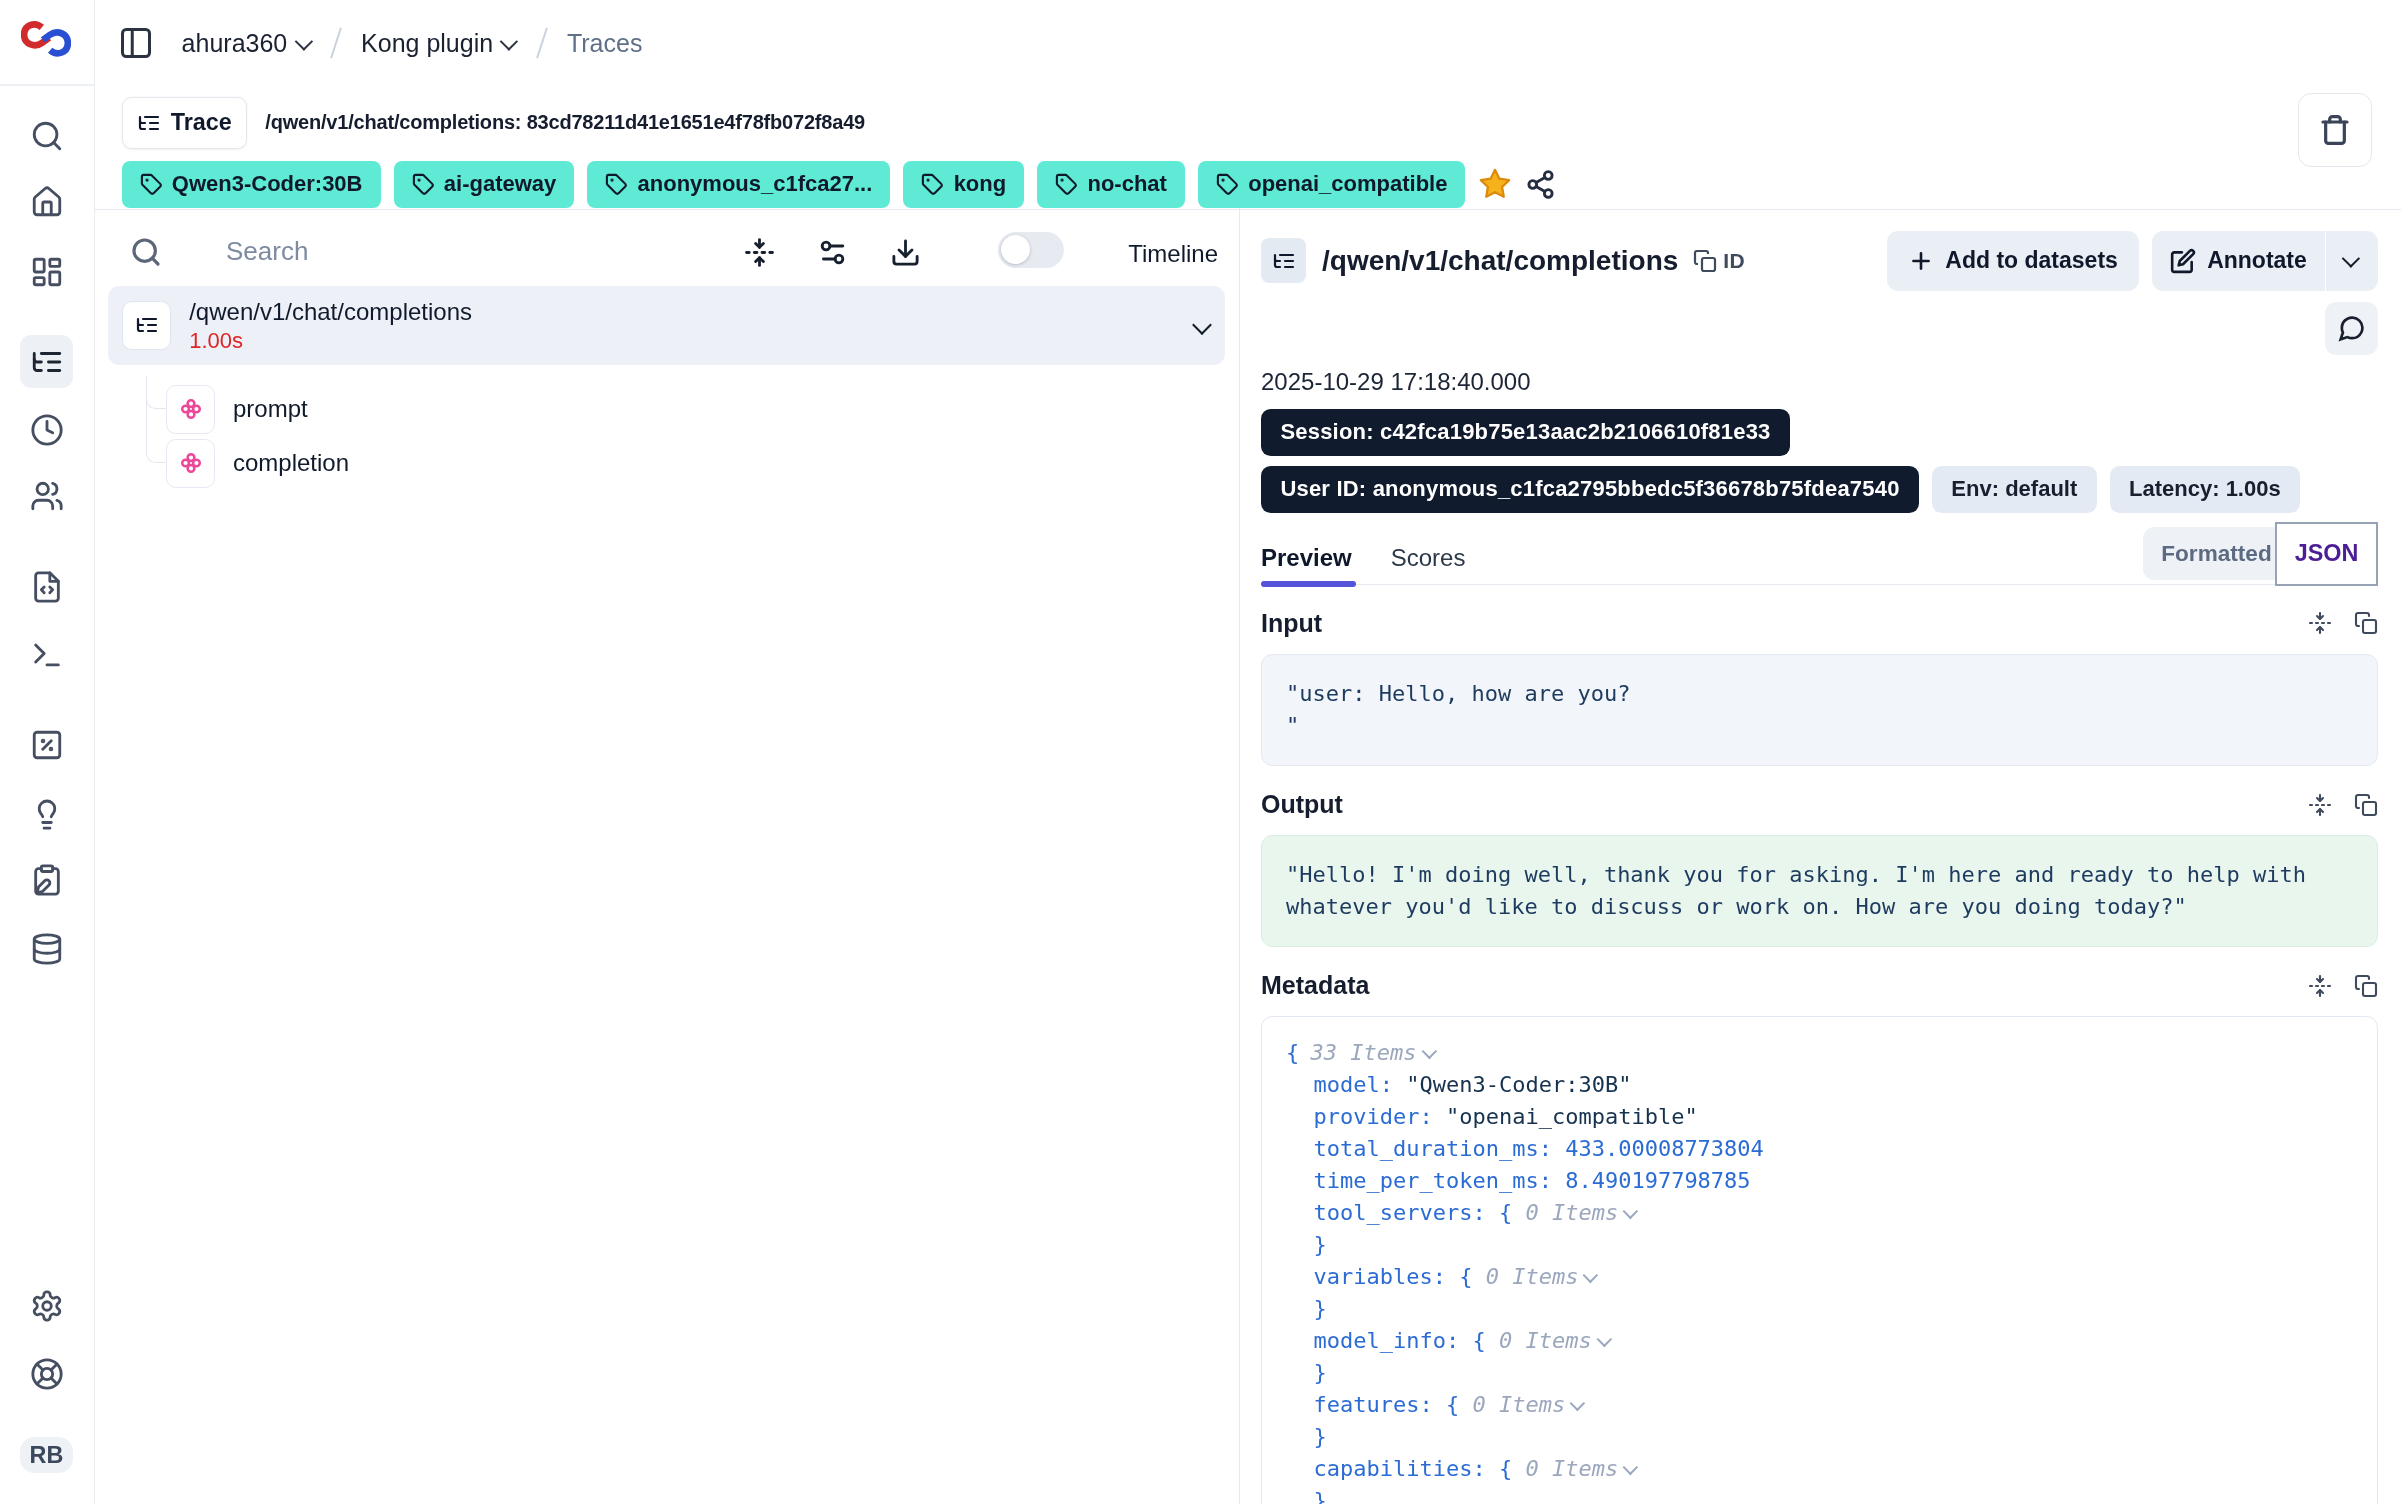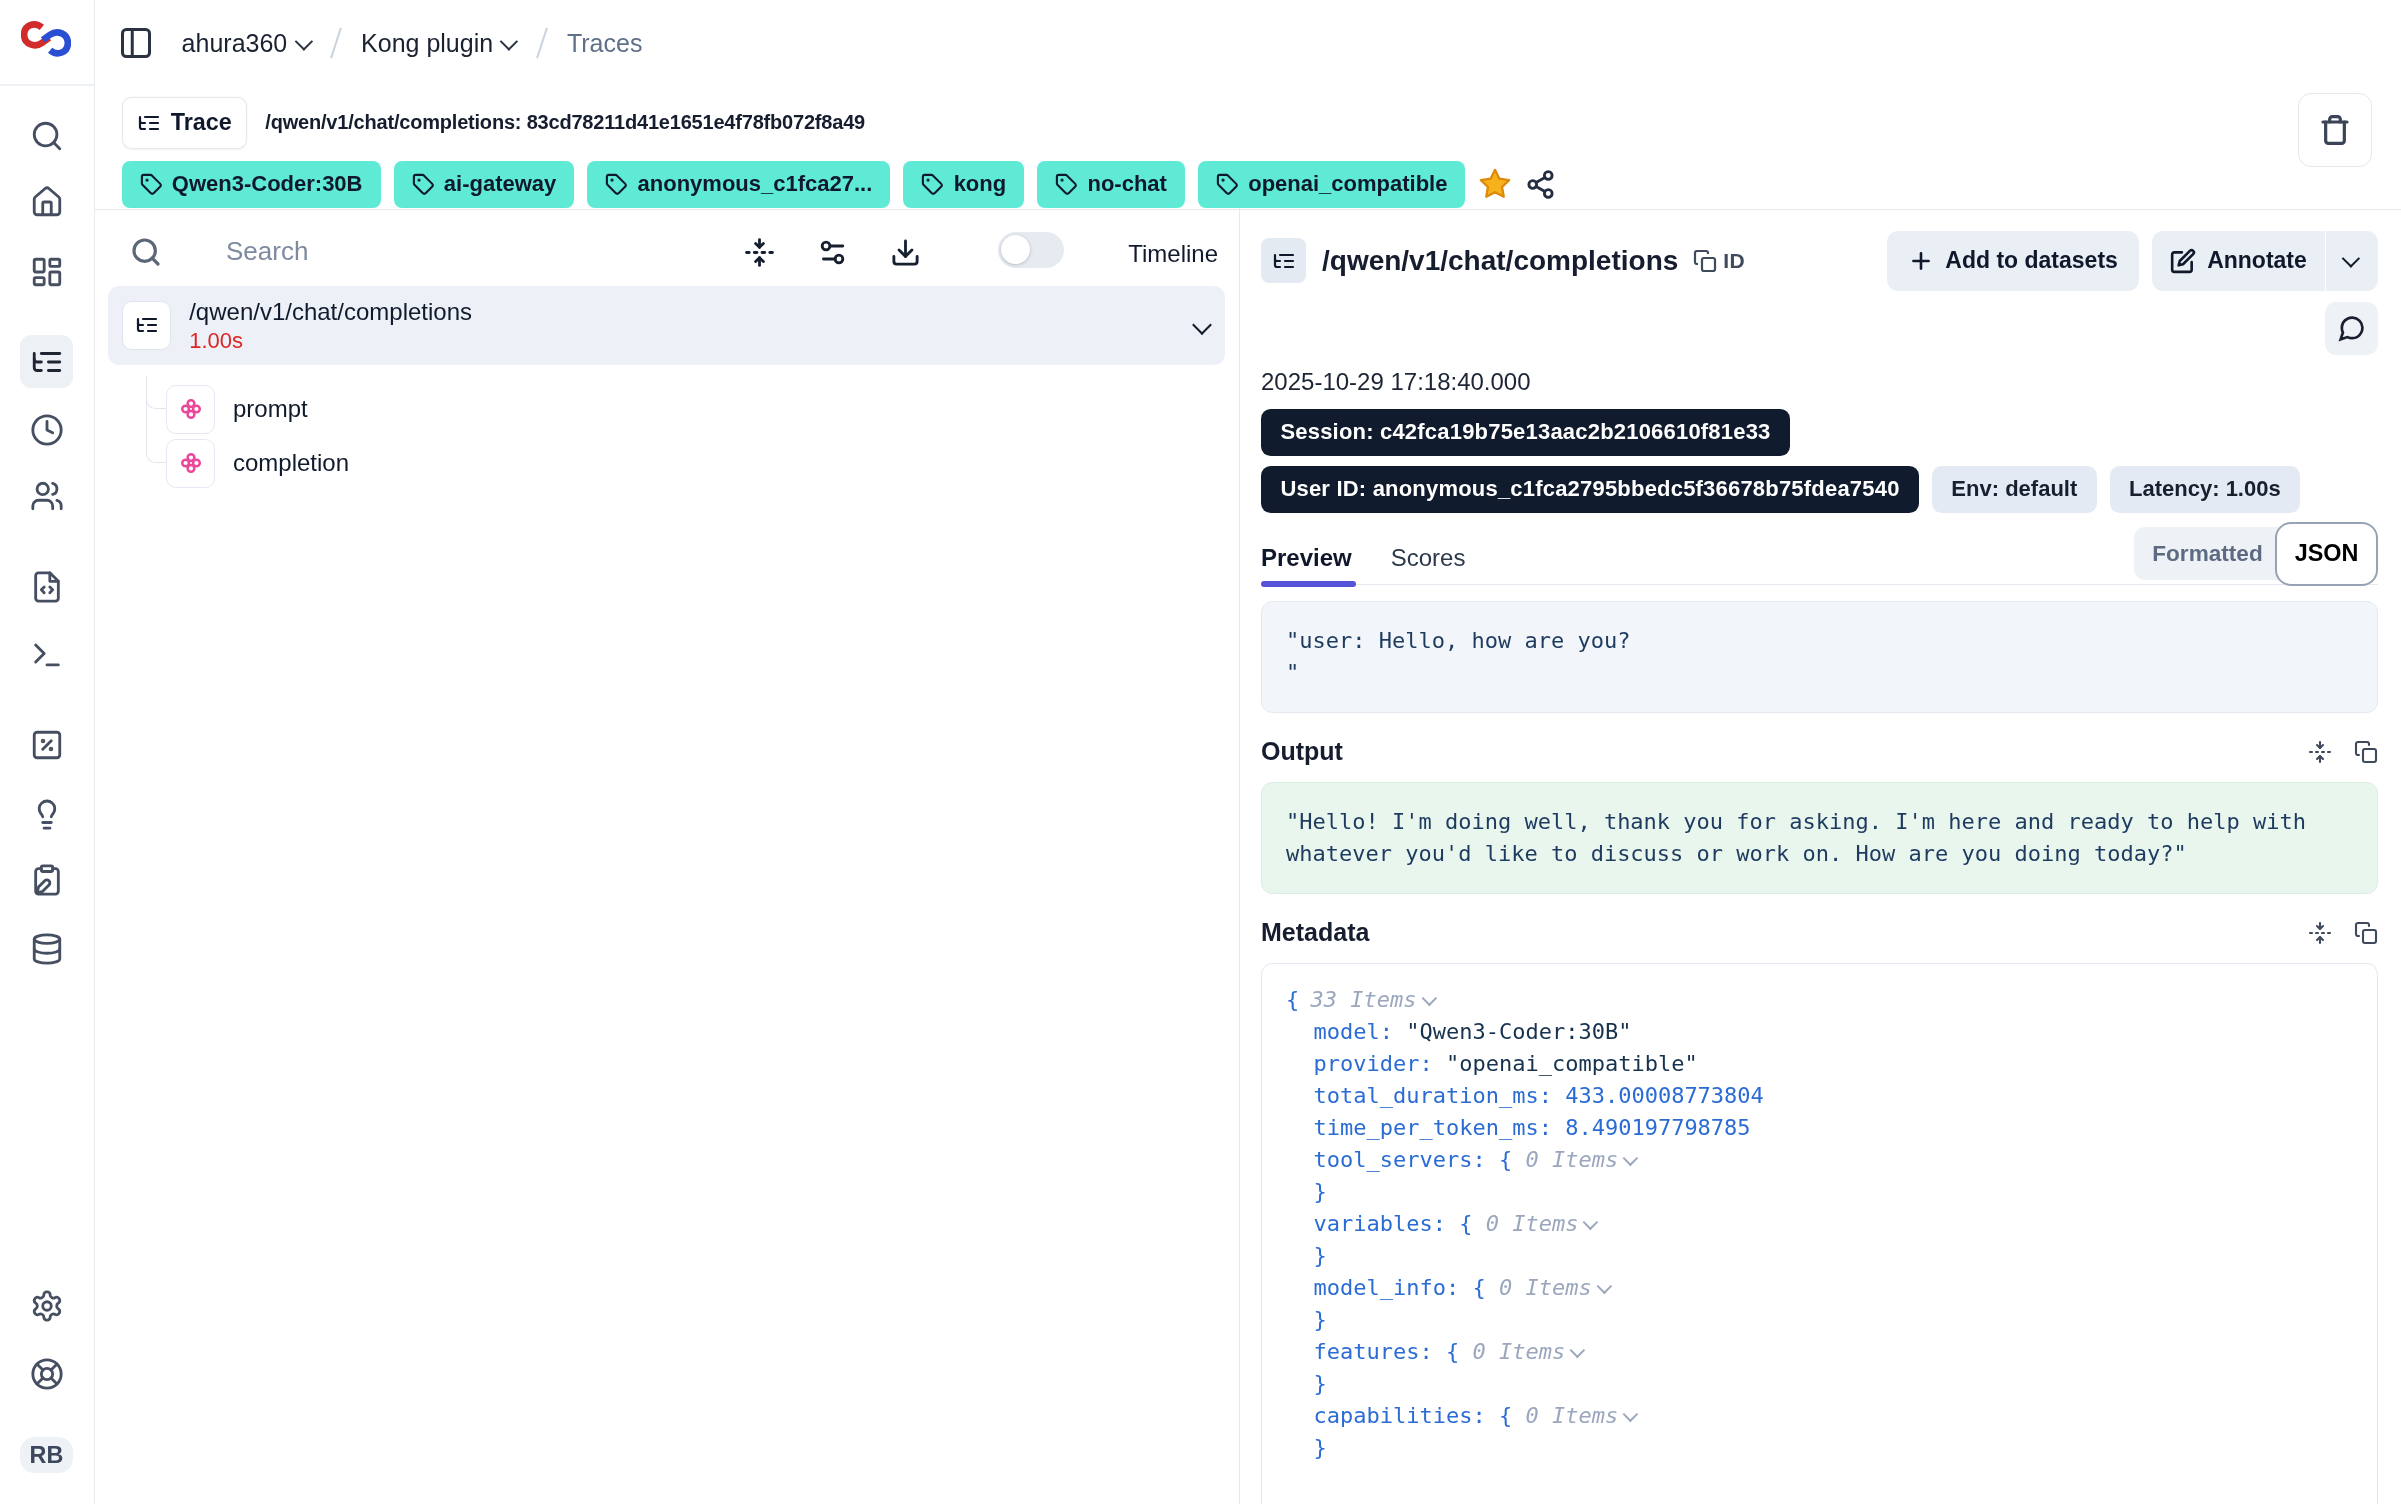--- a/index.html
+++ b/index.html
@@ -98,21 +98,21 @@
   .badges1{margin-top:13px;}
   .badges2{margin-top:9.7px;display:flex;gap:13px;align-items:center;}
   .badge-light{display:inline-flex;align-items:center;background:#e4eaf3;color:#18202f;border-radius:9.7px;height:47px;padding:0 19.4px;font-size:22px;font-weight:600;}
 
   .tabsrow{margin-top:19.4px;position:relative;border-bottom:1.6px solid #e6eaf0;height:52px;display:flex;align-items:center;}
   .tab{font-size:24px;font-weight:600;color:#0f172a;margin-right:39px;position:relative;height:52px;display:flex;align-items:center;}
   .tab.inactive{color:#2c3949;font-weight:500;}
   .tab-underline{position:absolute;left:0;bottom:-3.2px;height:5.7px;width:95px;background:#5553d7;border-radius:3.2px;}
   .view-pill{position:absolute;right:0;top:-4.8px;height:53px;background:#eef2f7;border-radius:11.3px;display:flex;align-items:center;padding-left:18px;}
   .view-formatted{font-size:22.6px;font-weight:600;color:#5c6b82;}
-  .view-json{margin-left:12px;height:60px;background:#fff;border:2.4px solid #97a3b4;border-radius:16px;display:flex;align-items:center;padding:0 18px;font-size:23.4px;font-weight:700;color:#000000;}
+  .view-json{margin-left:3px;height:60px;background:#fff;border:2.4px solid #97a3b4;border-radius:0;display:flex;align-items:center;padding:0 18px;font-size:23.4px;font-weight:700;color:#4c1d95;}
 
   .sect-head{display:flex;align-items:center;margin-top:24px;}
   .sect-title{font-size:25px;font-weight:600;color:#151d2e;}
   .sect-icons{margin-left:auto;display:flex;align-items:center;gap:22.6px;}
   .sect-icons svg{width:24px;height:24px;stroke:#3f4a5c;fill:none;stroke-width:2.1;stroke-linecap:round;stroke-linejoin:round;}
   .codebox{margin-top:16px;border-radius:11.3px;padding:22.6px 24px;font-family:"DejaVu Sans Mono",monospace;font-size:22px;line-height:32px;color:#1d3a5f;white-space:pre;}
   .codebox.input{background:#f2f5f9;border:1.6px solid #e4e9f0;height:65px;}
   .codebox.output{background:#e9f6ee;border:1.6px solid #d9eee1;height:65px;}
   .metabox{margin-top:16px;border:1.6px solid #e2e8f0;border-radius:11.3px;background:#fff;height:517px;padding:19.4px 24px;overflow:hidden;}
   .jline{height:32px;display:flex;align-items:center;font-family:"DejaVu Sans Mono",monospace;font-size:22px;white-space:pre;}
@@ -506,20 +506,39 @@
         <div class="tabsrow">
           <span class="tab">Preview</span>
           <span class="tab inactive">Scores</span>
           <span class="tab-underline"></span>
           <div class="view-pill">
             <span class="view-formatted">Formatted</span>
             <span class="view-json">JSON</span>
           </div>
         </div>
 
+        <div class="sect-head">
+          <span class="sect-title">Input</span>
+          <span class="sect-icons">
+            <svg viewBox="0 0 24 24">
+                <path d="M12 22v-6"></path>
+                <path d="M12 8V2"></path>
+                <path d="M4 12H2"></path>
+                <path d="M10 12H8"></path>
+                <path d="M16 12h-2"></path>
+                <path d="M22 12h-2"></path>
+                <path d="m15 19-3-3-3 3"></path>
+                <path d="m15 5-3 3-3-3"></path>
+              </svg>
+            <svg viewBox="0 0 24 24">
+                <rect x="9" y="9" width="13" height="13" rx="2"></rect>
+                <path d="M5 15H4a2 2 0 0 1-2-2V4a2 2 0 0 1 2-2h9a2 2 0 0 1 2 2v1"></path>
+              </svg>
+          </span>
+        </div>
         <div class="codebox input"><span>"user: Hello, how are you?</span>
 <span>"</span></div>
 
         <div class="sect-head">
           <span class="sect-title">Output</span>
           <span class="sect-icons">
             <svg viewBox="0 0 24 24">
                 <path d="M12 22v-6"></path>
                 <path d="M12 8V2"></path>
                 <path d="M4 12H2"></path>

